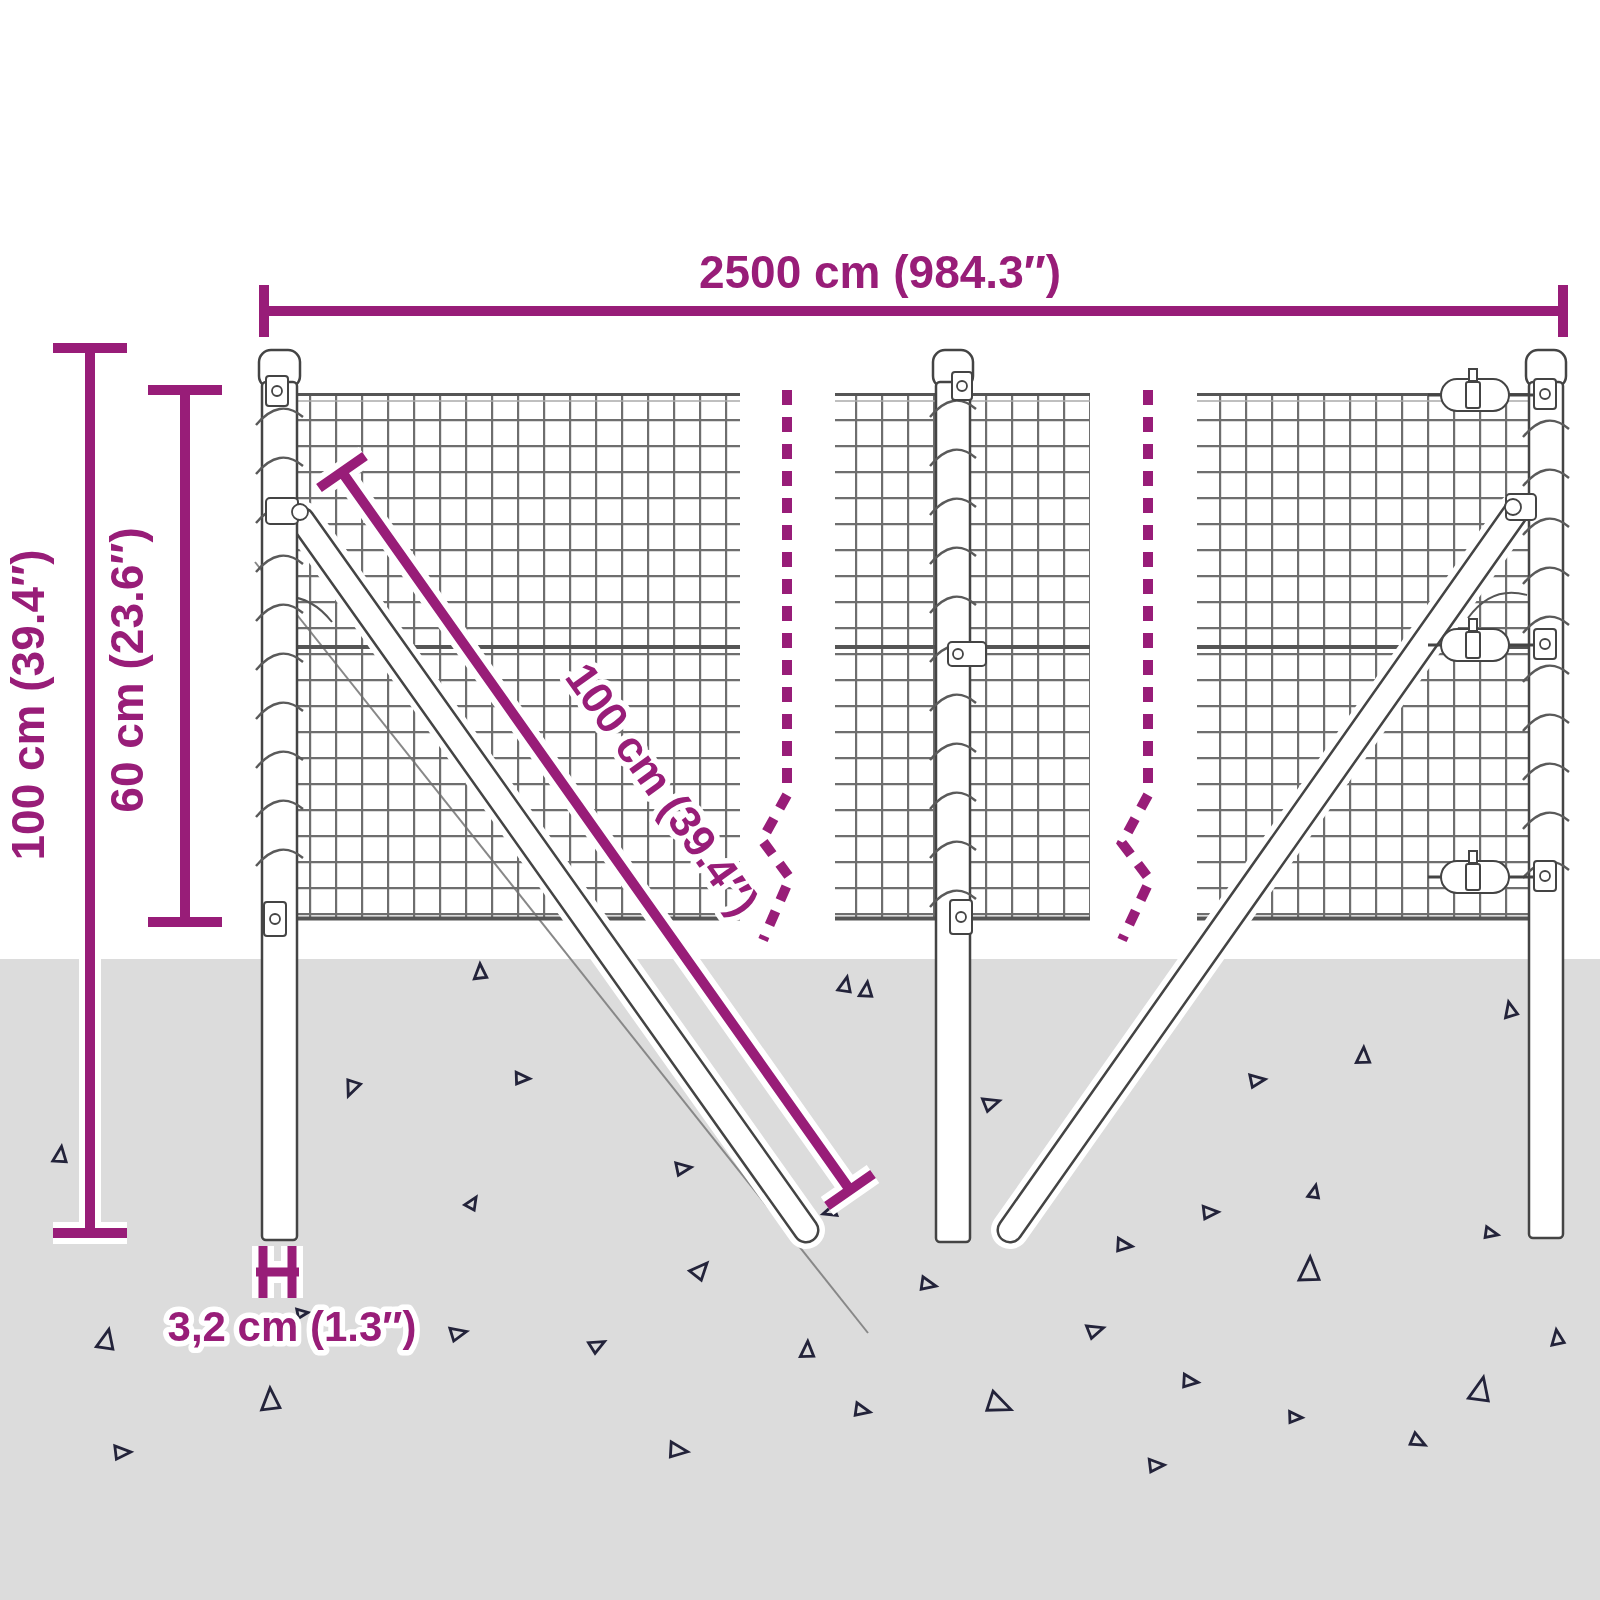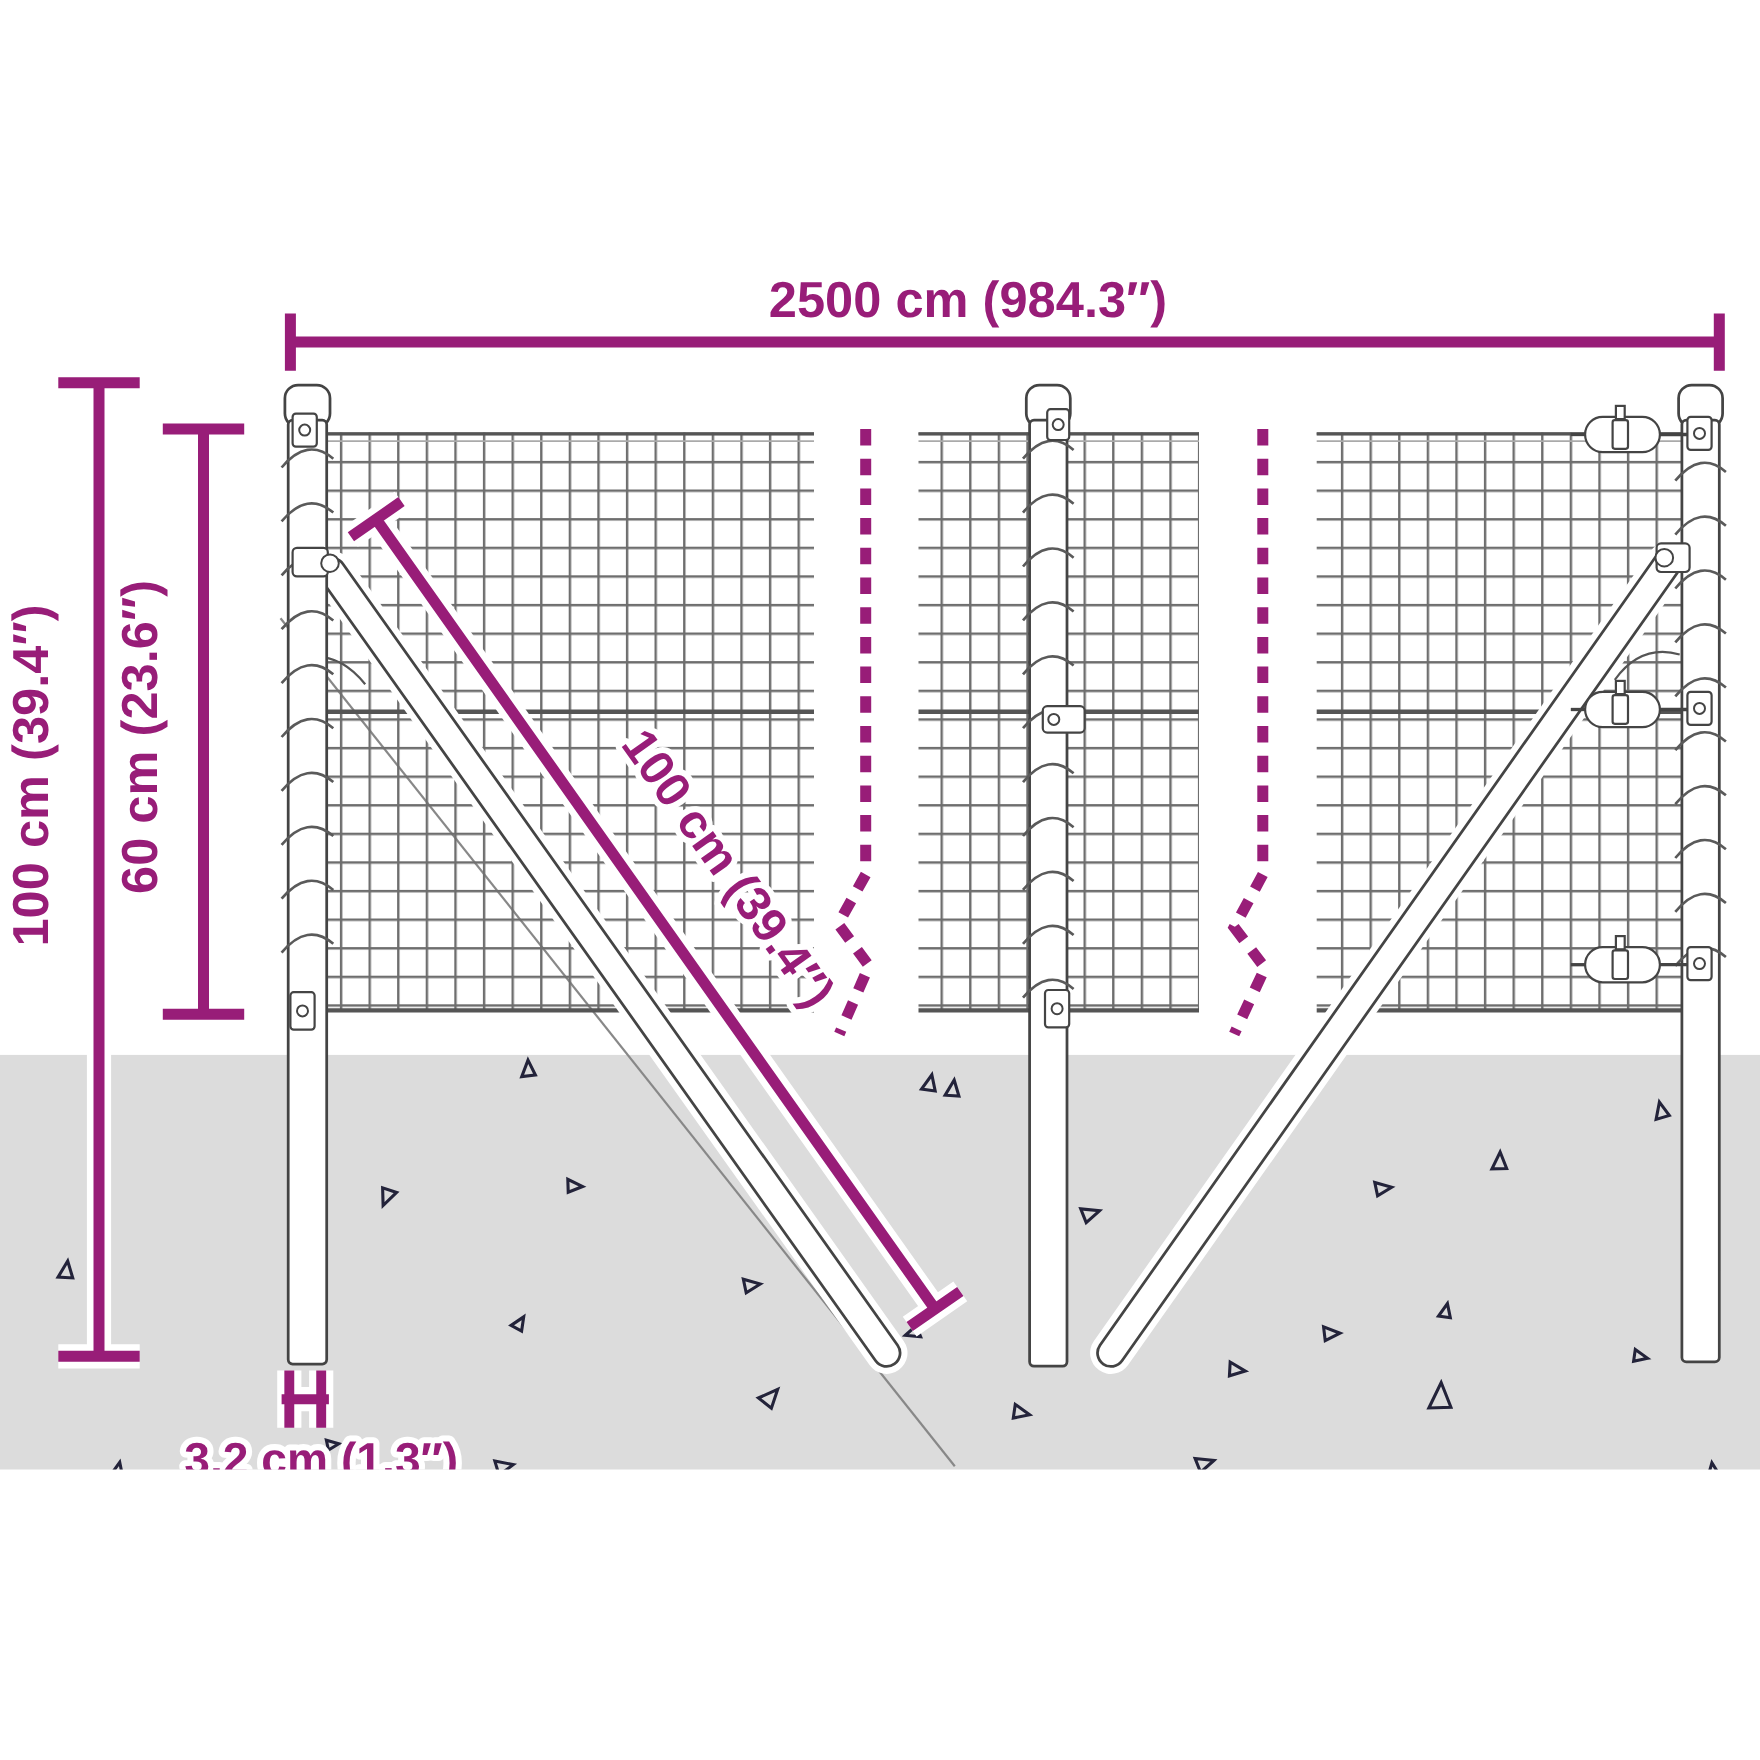--- a/index.html
+++ b/index.html
@@ -4,21 +4,21 @@
 <style>
   :root{
     --accent:#981d78;
     --ground:#dcdcdc;
     --mesh:#6e6e6e;
     --outline:#444444;
     --tri:#23233a;
     --wire:#555555;
   }
   html,body{margin:0;padding:0;background:#ffffff;}
-  #canvas{width:1600px;height:1336px;position:relative;}
+  #canvas{width:1600px;height:1600px;position:relative;}
   svg{display:block;}
   .tri{fill:none;stroke:var(--tri);stroke-width:2.8px;}
   .spiral{fill:none;stroke:#5a5a5a;stroke-width:2.4px;}
   #meshpat path{stroke:var(--mesh);}
   .panel{fill:url(#meshpat);}
   .wire3{stroke:var(--wire);stroke-width:3px;}
   .wire4{stroke:var(--wire);stroke-width:4px;}
   .wirethin{stroke:#aaaaaa;stroke-width:1.5px;}
   .metal{fill:#ffffff;stroke:var(--outline);stroke-width:2.5px;}
   .metal-thin{fill:#ffffff;stroke:var(--outline);stroke-width:2px;}

